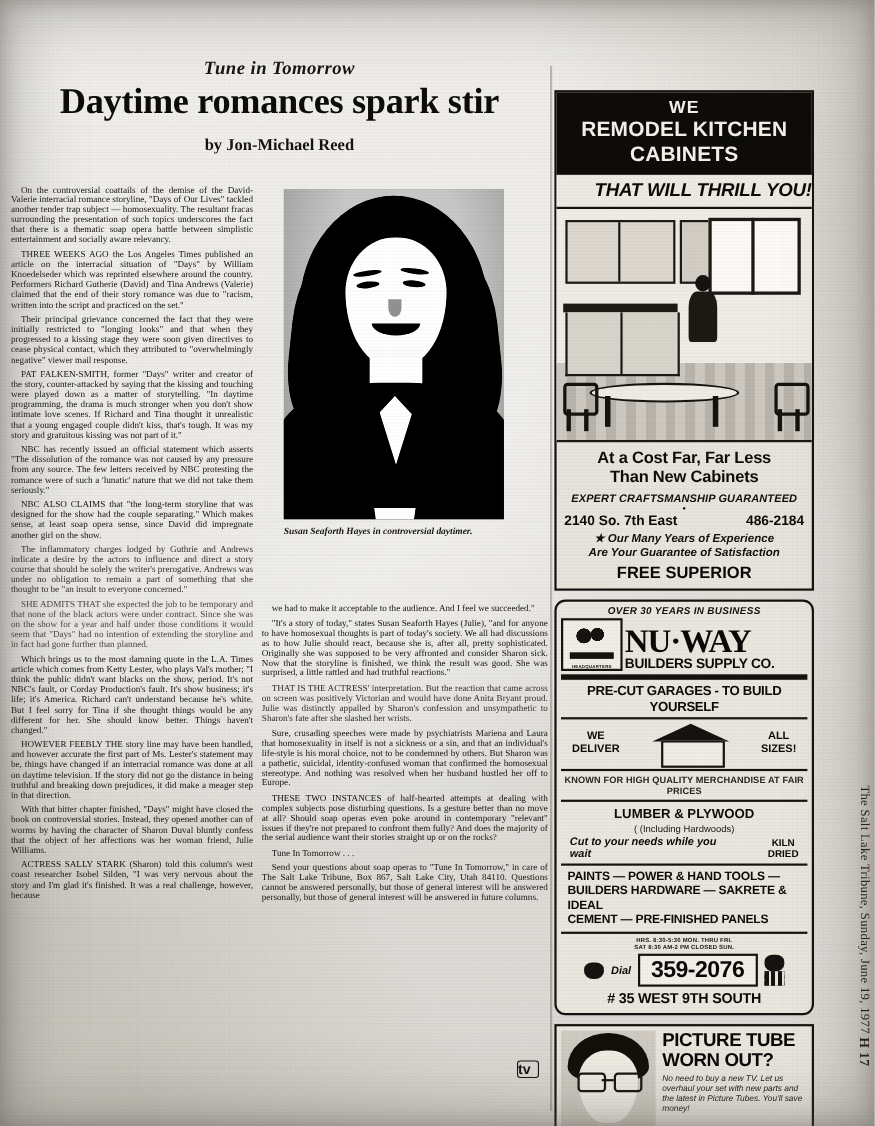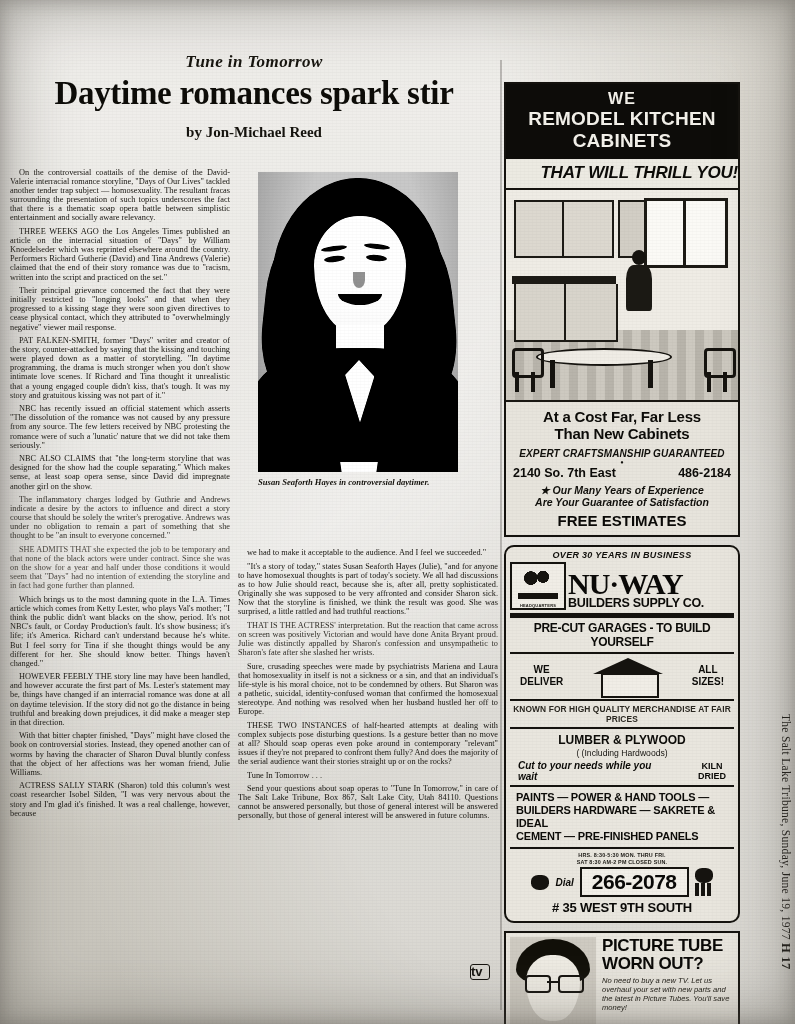--- a/index.html
+++ b/index.html
@@ -386,21 +386,21 @@
       <div class="cab-expert">EXPERT CRAFTSMANSHIP GUARANTEED</div>
       <div class="cab-dot">•</div>
       <div class="cab-addr">
         <span>2140 So. 7th East</span>
         <span>486-2184</span>
       </div>
       <div class="cab-exp2">
         <div>★ Our Many Years of Experience</div>
         <div>Are Your Guarantee of Satisfaction</div>
       </div>
-      <div class="cab-free">FREE ESTIMATES</div>
+      <div class="cab-free">FREE SUPERIOR</div>
     </div>
 
     <div class="ad-nuway">
       <div class="nw-over">OVER 30 YEARS IN BUSINESS</div>
       <div class="nw-logo-row">
         <div class="nw-badge">
           <div class="fig"></div>
             <div class="bar"></div>
           <div class="cap">HEADQUARTERS</div>
         </div>
@@ -440,21 +440,21 @@
         <div>BUILDERS HARDWARE — SAKRETE &amp; IDEAL</div>
         <div>CEMENT — PRE-FINISHED PANELS</div>
       </div>
       <div class="nw-hrs">
         <div>HRS. 8:30-5:30 MON. THRU FRI.</div>
         <div>SAT 8:30 AM-2 PM    CLOSED SUN.</div>
       </div>
       <div class="nw-dial-row">
         <div class="nw-blob"></div>
         <div class="nw-dial">Dial</div>
-        <div class="nw-phone">266-2078</div>
+        <div class="nw-phone">359-2076</div>
         <div>
           <div class="nw-blob"></div>
           <div class="nw-grid"></div>
         </div>
       </div>
       <div class="nw-street"># 35 WEST 9TH SOUTH</div>
     </div>
 
     <div class="ad-hut">
       <div class="hut-top">

